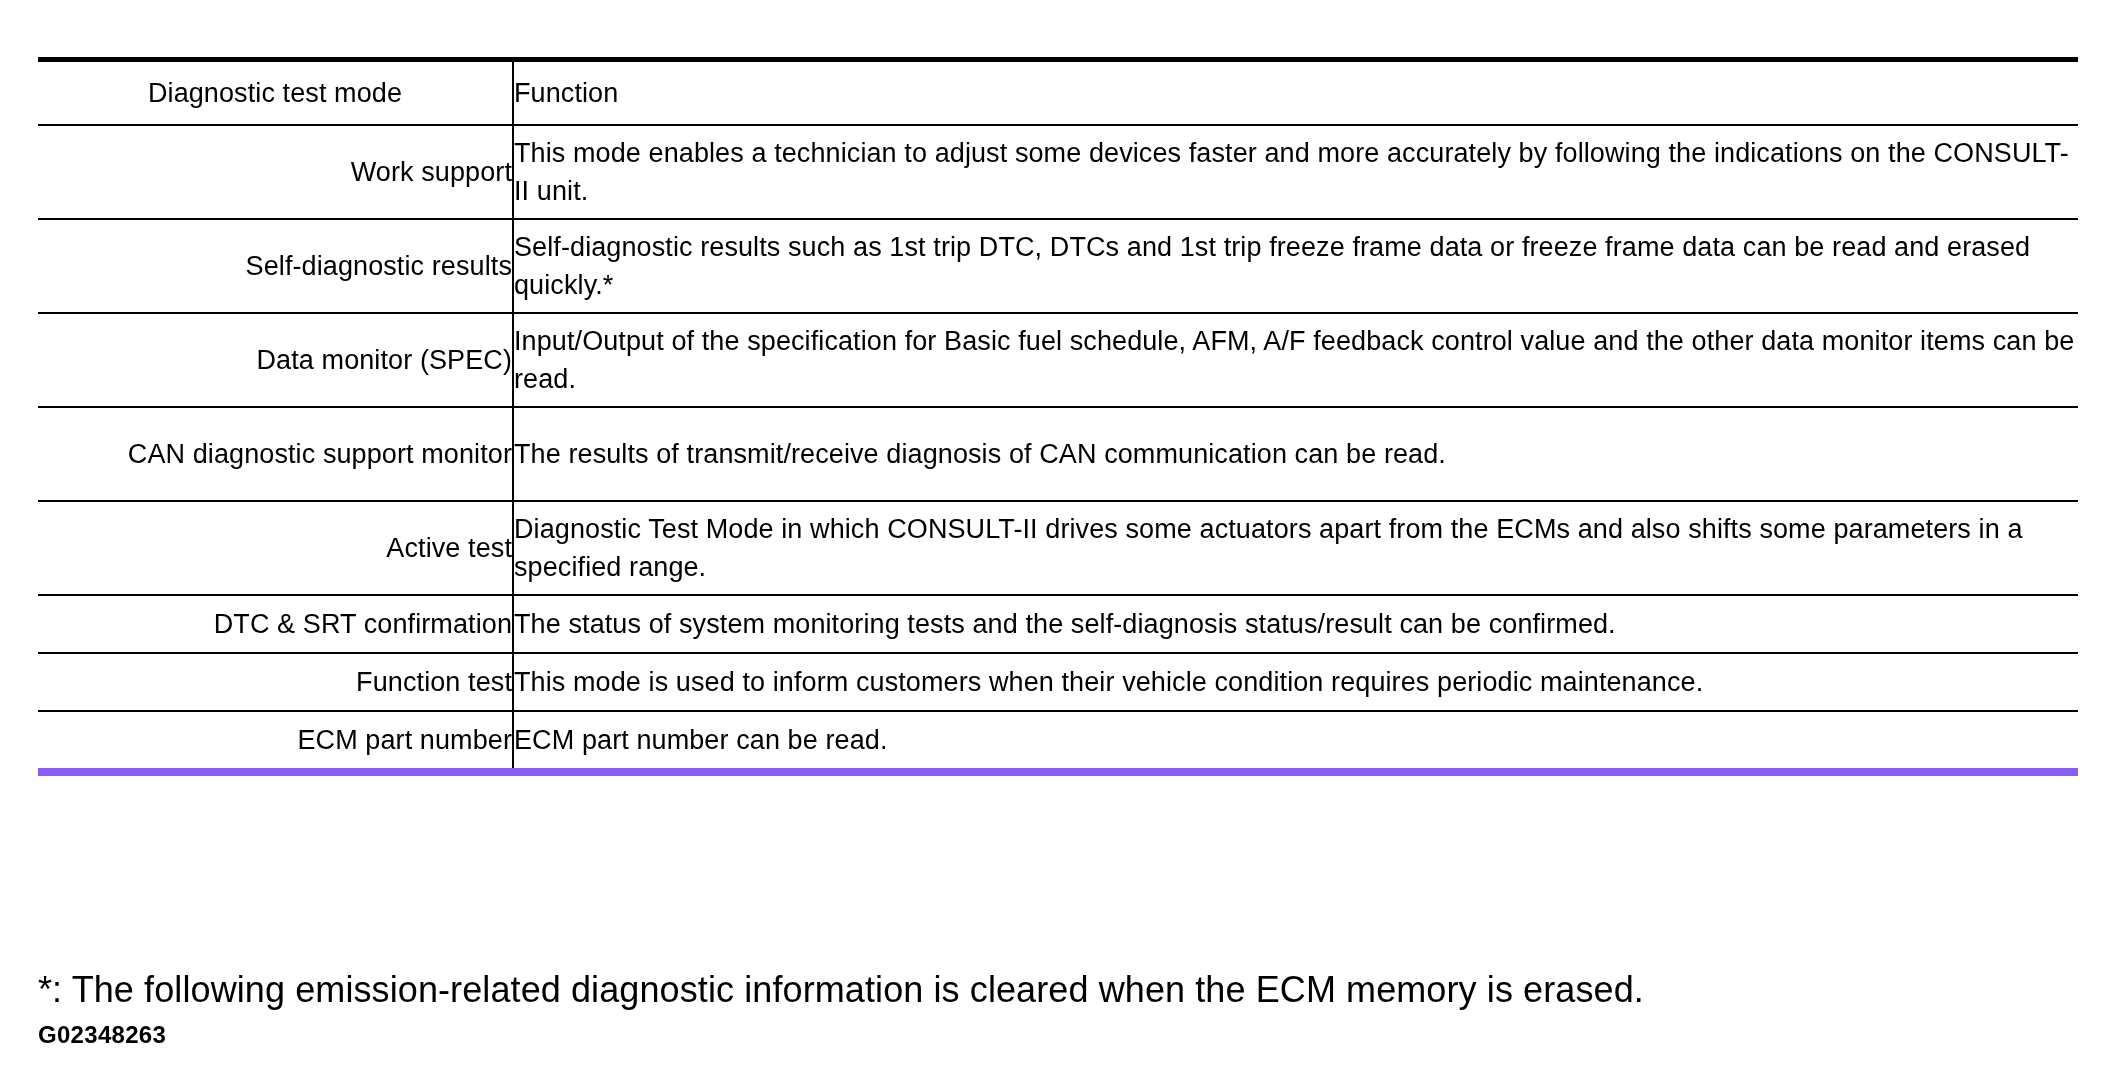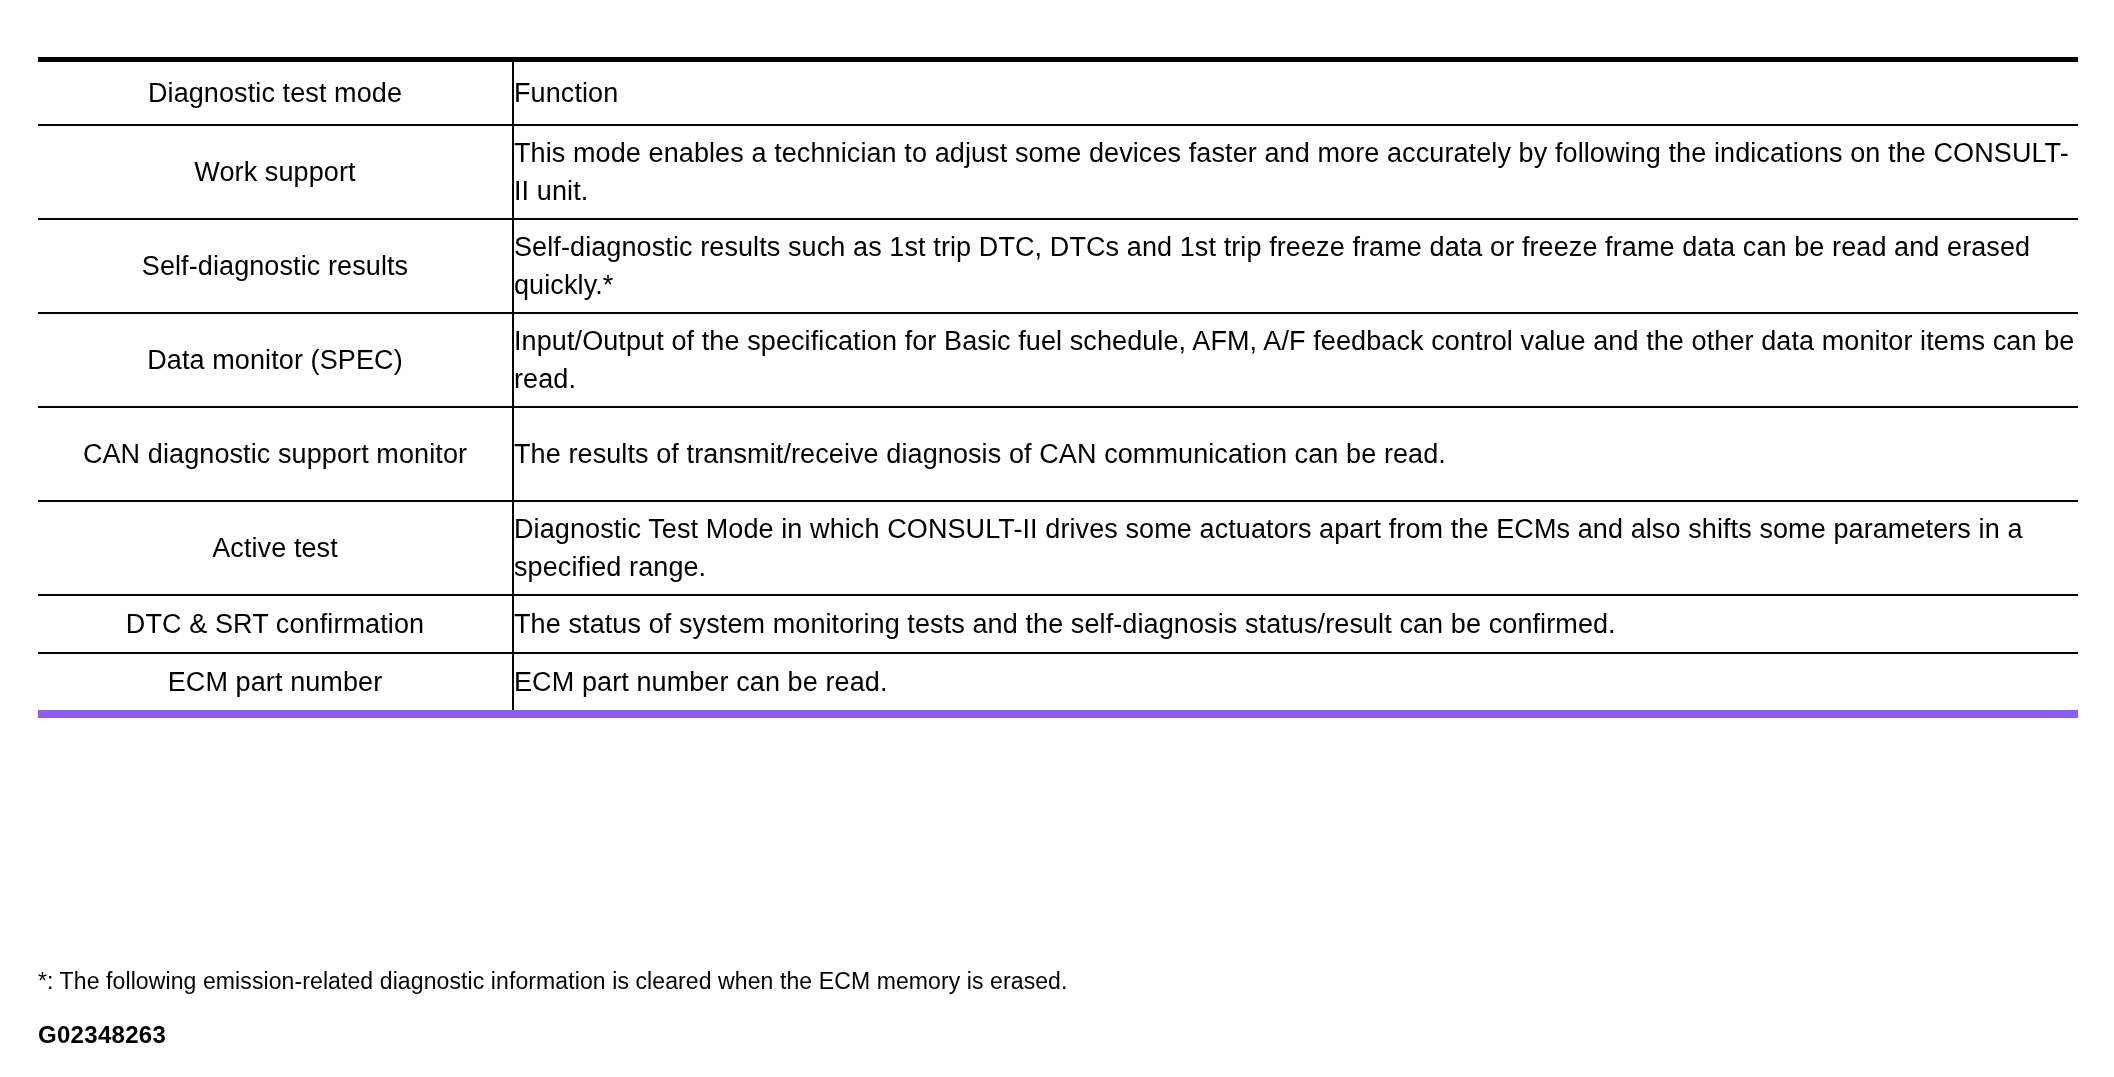--- a/index.html
+++ b/index.html
@@ -65,21 +65,21 @@
     padding: 0 10px;
   }
   th.th-func {
     text-align: left;
     height: 62px;
     padding: 0 10px;
   }
 
   td.td-mode {
     padding: 8px 10px 8px 18px;
-    text-align: center;
+    text-align: right;
   }
   td.td-func {
     padding: 8px 14px 8px 18px;
     text-align: left;
     margin-top: 40px;
   }
 
   tbody tr > td {
     border-bottom: 2px solid #000;
   }
@@ -88,21 +88,21 @@
   }
 
   
   tr.r-two-line td { height: 92px; }
   tr.r-one-line td { height: 56px; }
 
   .footnote {
     position: absolute;
     left: 38px;
     top: 967px;
-    font-size: 23px;
+    font-size: 36px;
     line-height: 1.3;
     letter-spacing: 0.1px;
     white-space: nowrap;
   }
 
   .figure-id {
     position: absolute;
     left: 38px;
     top: 1021px;
     font-size: 24px;
@@ -147,20 +147,24 @@
         </tr>
         <tr class="r-two-line">
           <td class="td-mode">Active test</td>
           <td class="td-func">Diagnostic Test Mode in which CONSULT-II drives some actuators apart from the ECMs and also shifts some parameters in a specified range.</td>
         </tr>
         <tr class="r-one-line">
           <td class="td-mode">DTC &amp; SRT confirmation</td>
           <td class="td-func">The status of system monitoring tests and the self-diagnosis status/result can be confirmed.</td>
         </tr>
         <tr class="r-one-line">
+          <td class="td-mode">Function test</td>
+          <td class="td-func">This mode is used to inform customers when their vehicle condition requires periodic maintenance.</td>
+        </tr>
+        <tr class="r-one-line">
           <td class="td-mode">ECM part number</td>
           <td class="td-func">ECM part number can be read.</td>
         </tr>
       </tbody>
     </table>
   </div>
 
   <div class="footnote">*: The following emission-related diagnostic information is cleared when the ECM memory is erased.</div>
 
   <div class="figure-id">G02348263</div>

